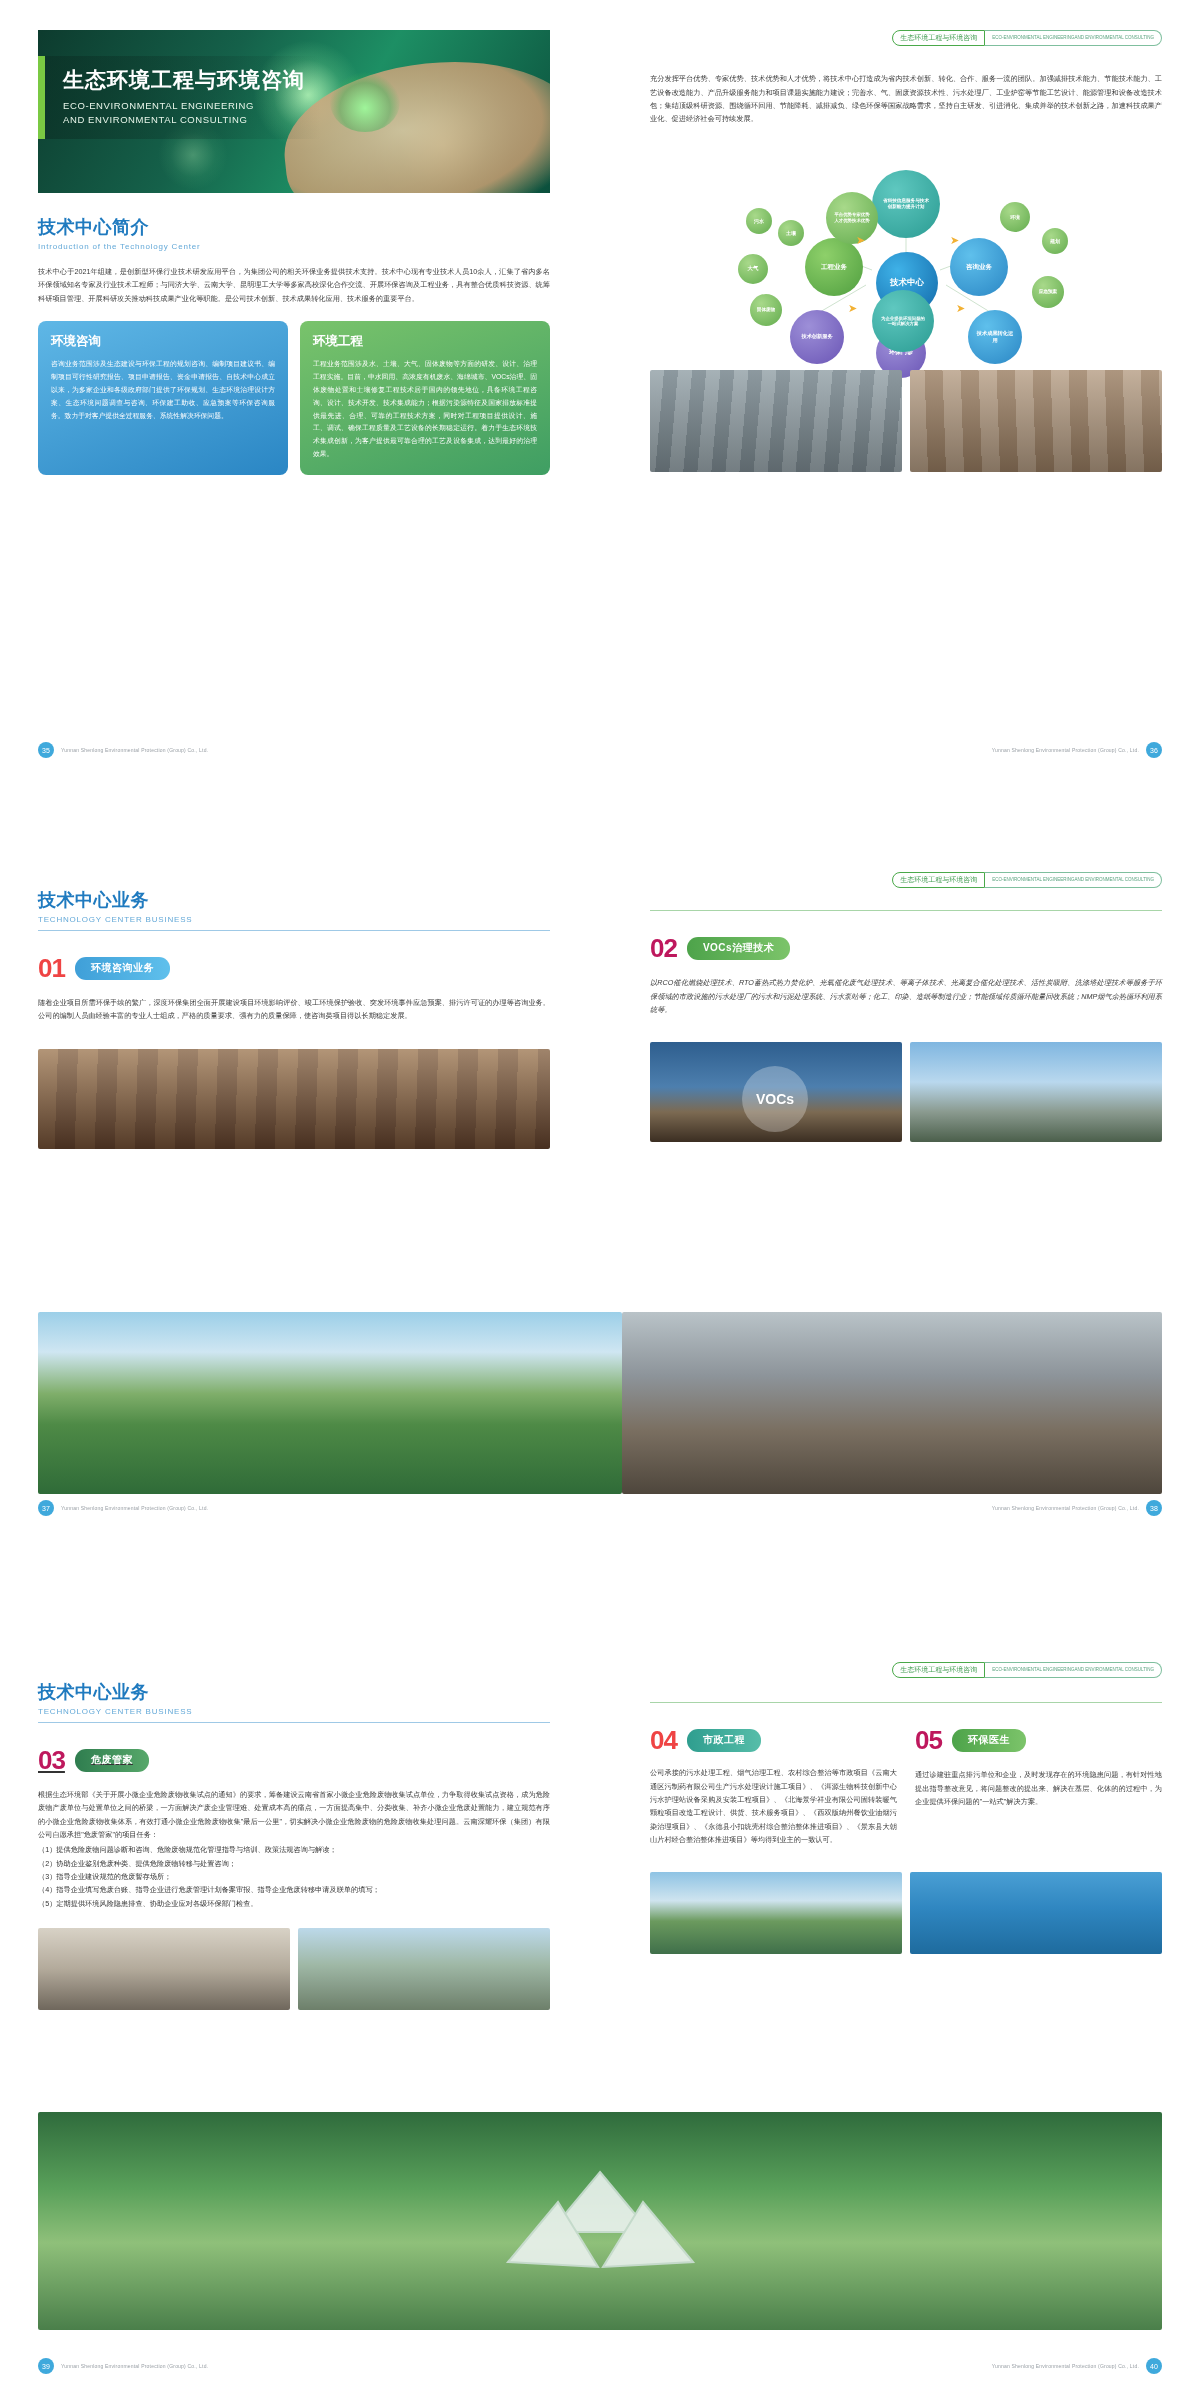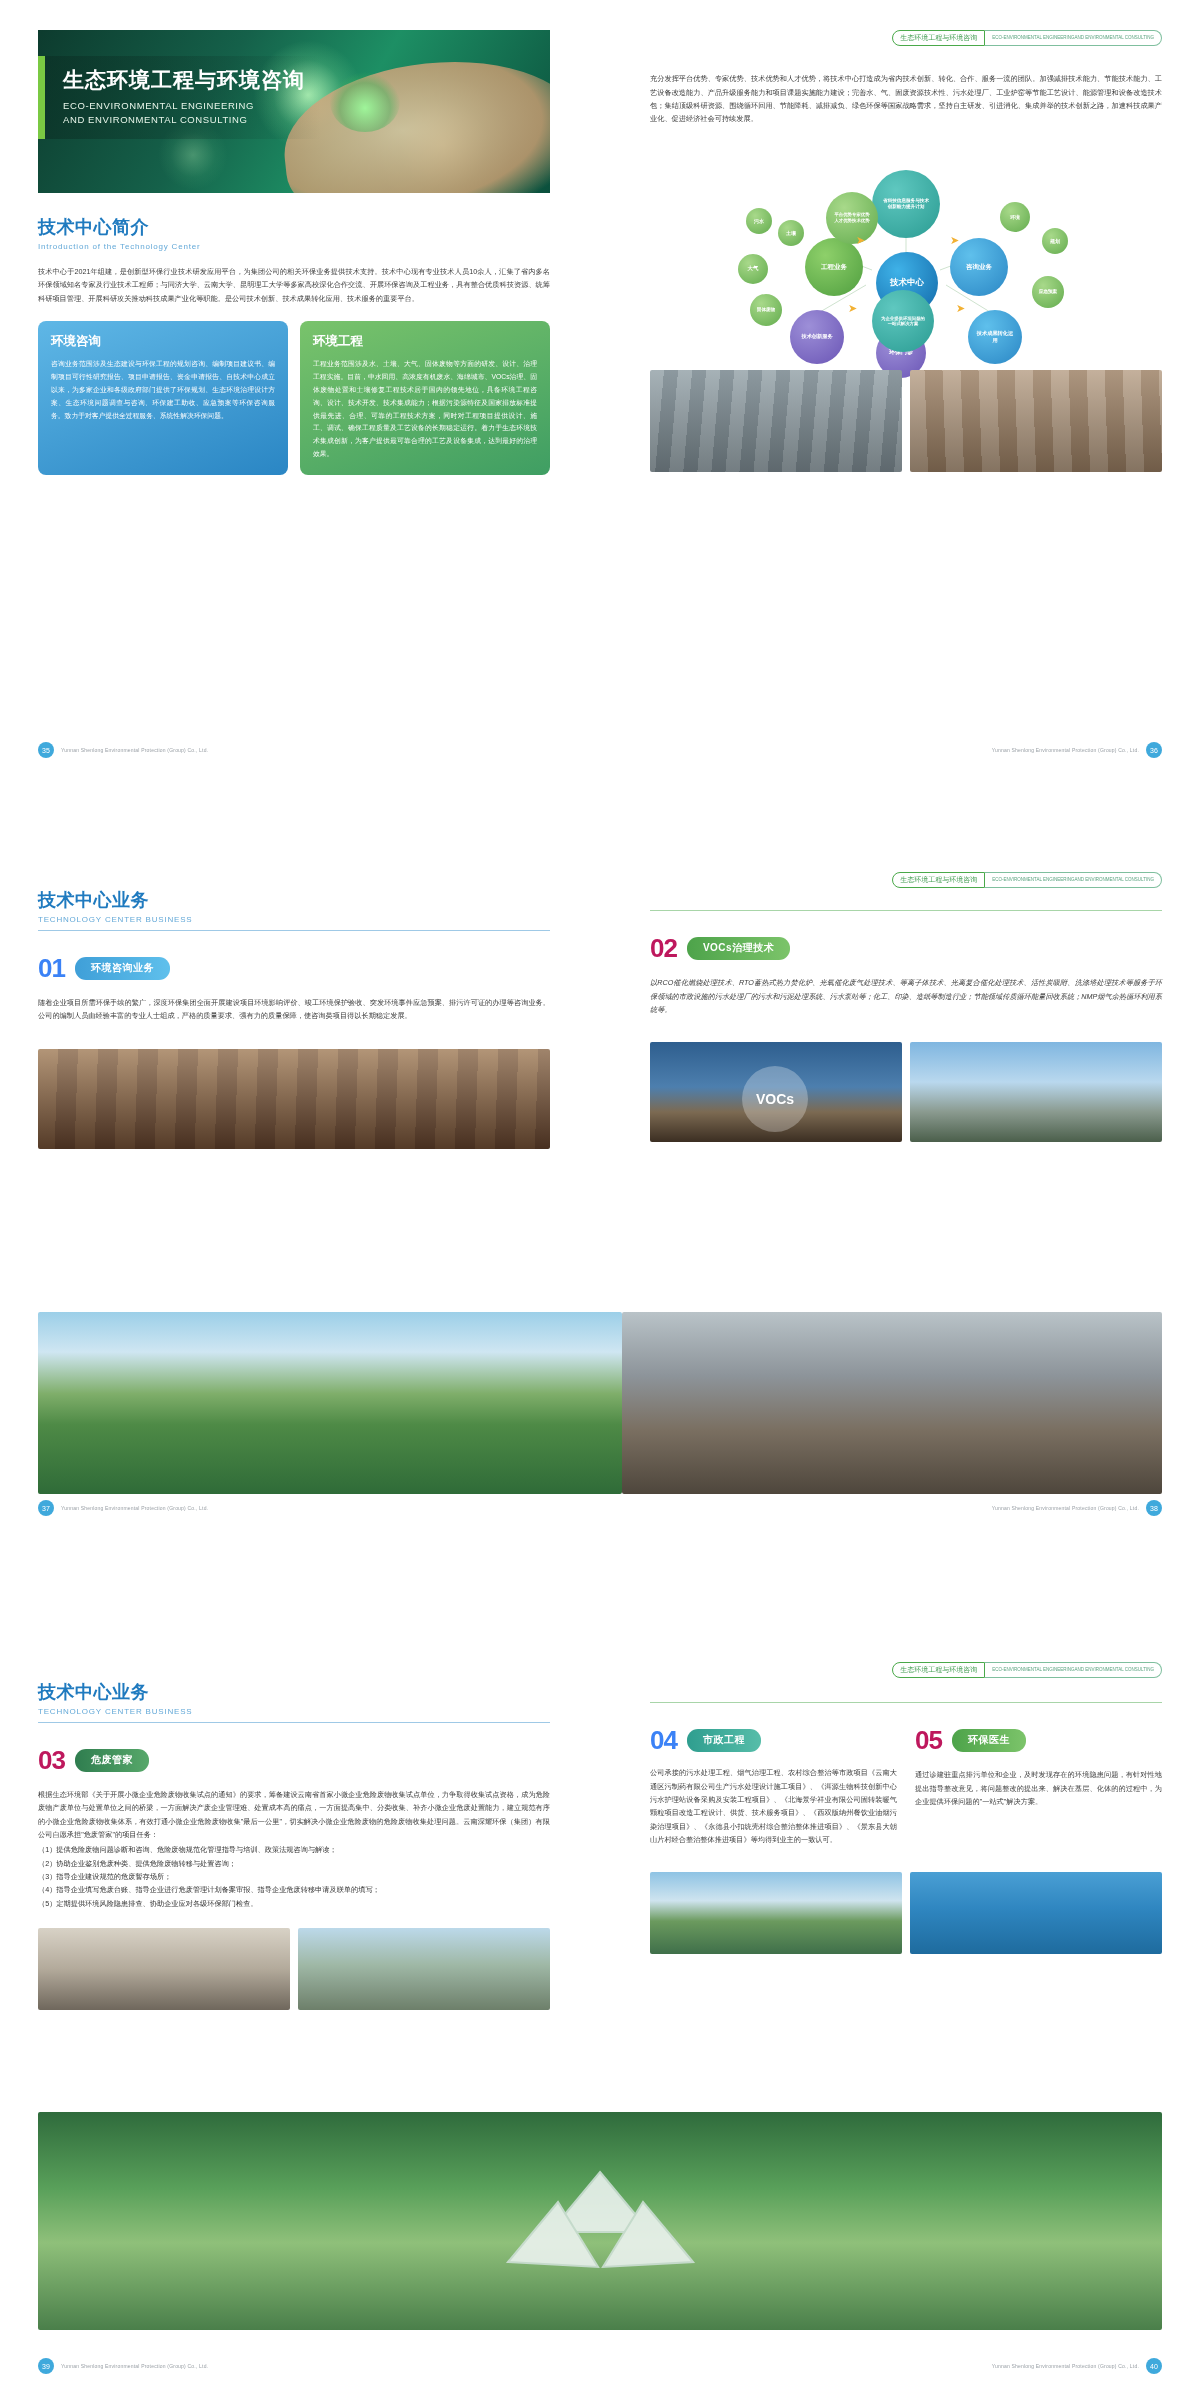--- a/index.html
+++ b/index.html
@@ -223,21 +223,21 @@
   .ph-recycle {
     background:
       linear-gradient(180deg, #2f6b3c 0%, #59a05a 35%, #8fc07a 60%, #4a7f4a 100%);
   }
 
   
   .num-row { display: flex; align-items: center; gap: 10px; }
   .num {
     font-size: 26px; font-weight: bold; letter-spacing: -1px;
   }
-  .num.blue { color: #3b82f6; }
+  .num.blue { color: #ef4444; }
   .num.green { color: #be185d; }
   .pill {
     border-radius: 11px;
     color: #fff;
     font-size: 10px;
     font-weight: bold;
     padding: 4px 16px 5px;
     letter-spacing: .5px;
   }
   .pill.blue { background: linear-gradient(90deg,#3f9fd8,#5fc0ec); }
@@ -420,21 +420,21 @@
   </div>
 </div>
 
 <div class="spread">
 
   <div class="left-col" style="top:80px;">
     <div class="sec-title-cn">技术中心业务</div>
     <div class="sec-title-en">TECHNOLOGY CENTER BUSINESS</div>
     <div class="rule-blue"></div>
 
-    <div class="num-row" style="margin-top:22px;">
+    <div class="num-row" style="margin-top:22px;text-decoration:underline;">
       <div class="num green">03</div>
       <div class="pill darkgreen">危废管家</div>
     </div>
     <p class="body-text" style="margin-top:12px;">根据生态环境部《关于开展小微企业危险废物收集试点的通知》的要求，筹备建设云南省首家小微企业危险废物收集试点单位，力争取得收集试点资格，成为危险废物产废单位与处置单位之间的桥梁，一方面解决产废企业管理难、处置成本高的痛点，一方面提高集中、分类收集、补齐小微企业危废处置能力，建立规范有序的小微企业危险废物收集体系，有效打通小微企业危险废物收集"最后一公里"，切实解决小微企业危险废物的危险废物收集处理问题。云南深耀环保（集团）有限公司自愿承担"危废管家"的项目任务：</p>
     <ol class="tasks" style="margin-top:2px;">
       <li>（1）提供危险废物问题诊断和咨询、危险废物规范化管理指导与培训、政策法规咨询与解读；</li>
       <li>（2）协助企业鉴别危废种类、提供危险废物转移与处置咨询；</li>
       <li>（3）指导企业建设规范的危废暂存场所；</li>
       <li>（4）指导企业填写危废台账、指导企业进行危废管理计划备案审报、指导企业危废转移申请及联单的填写；</li>
       <li>（5）定期提供环境风险隐患排查、协助企业应对各级环保部门检查。</li>

